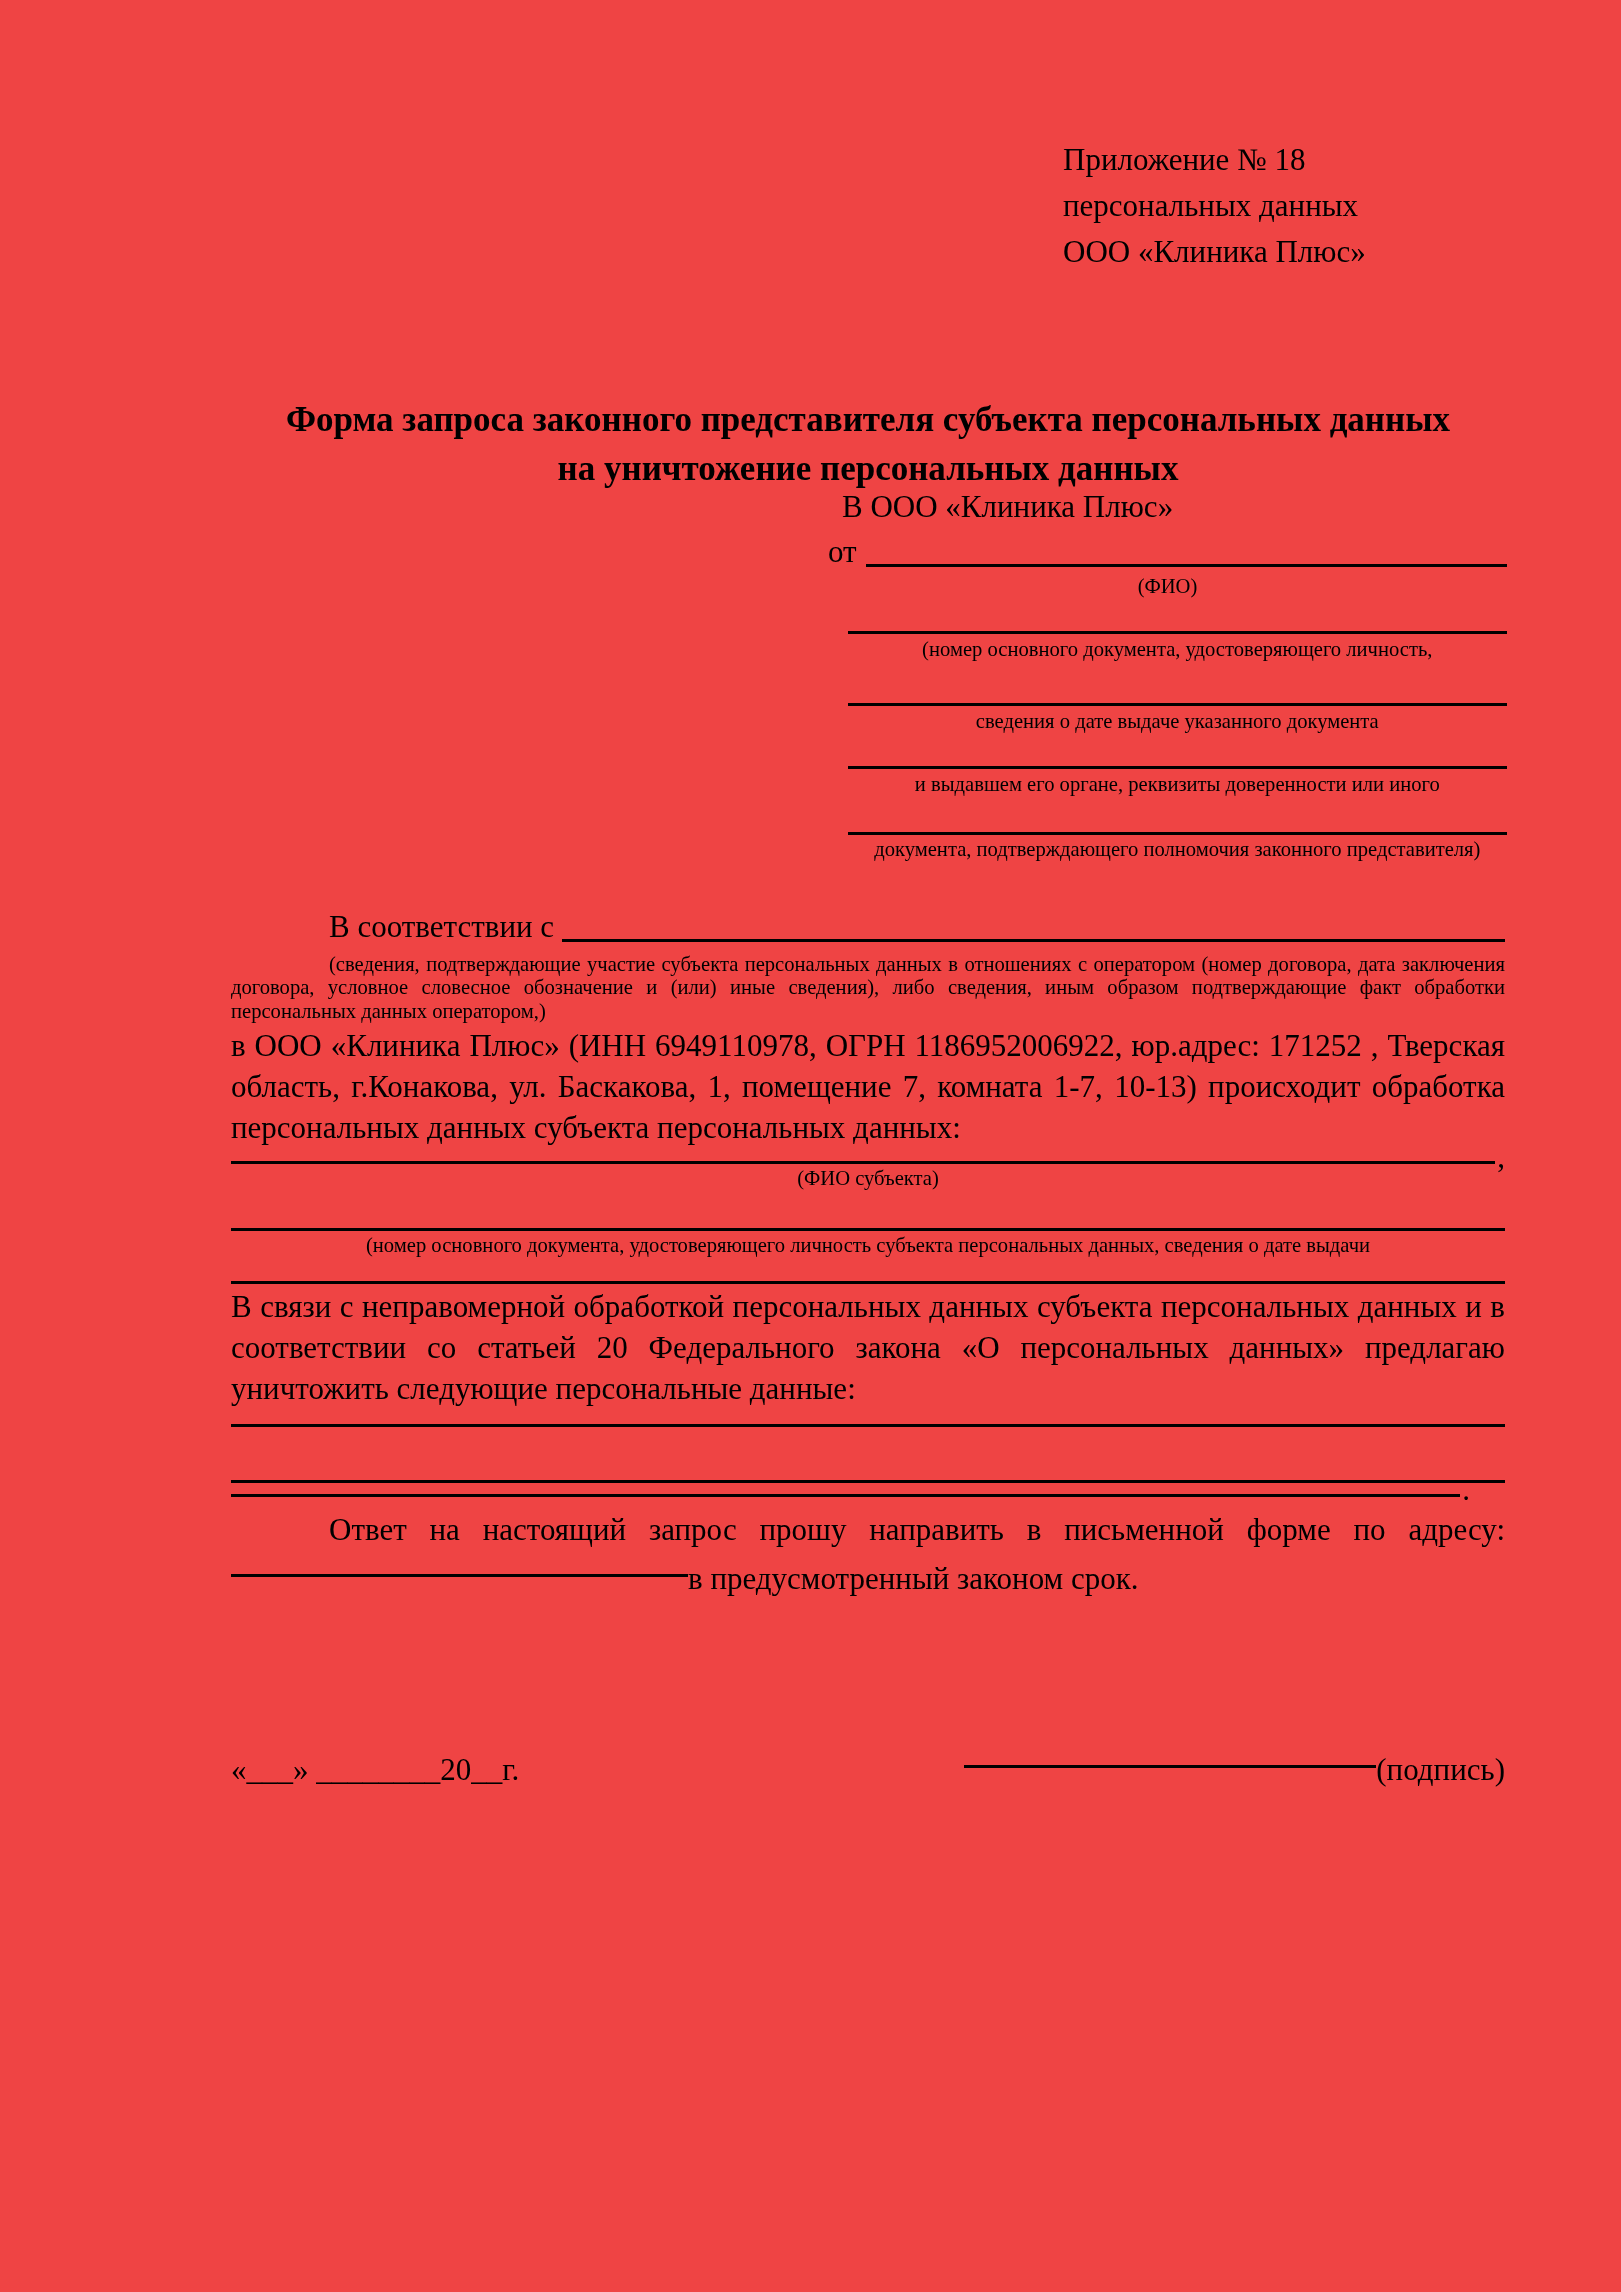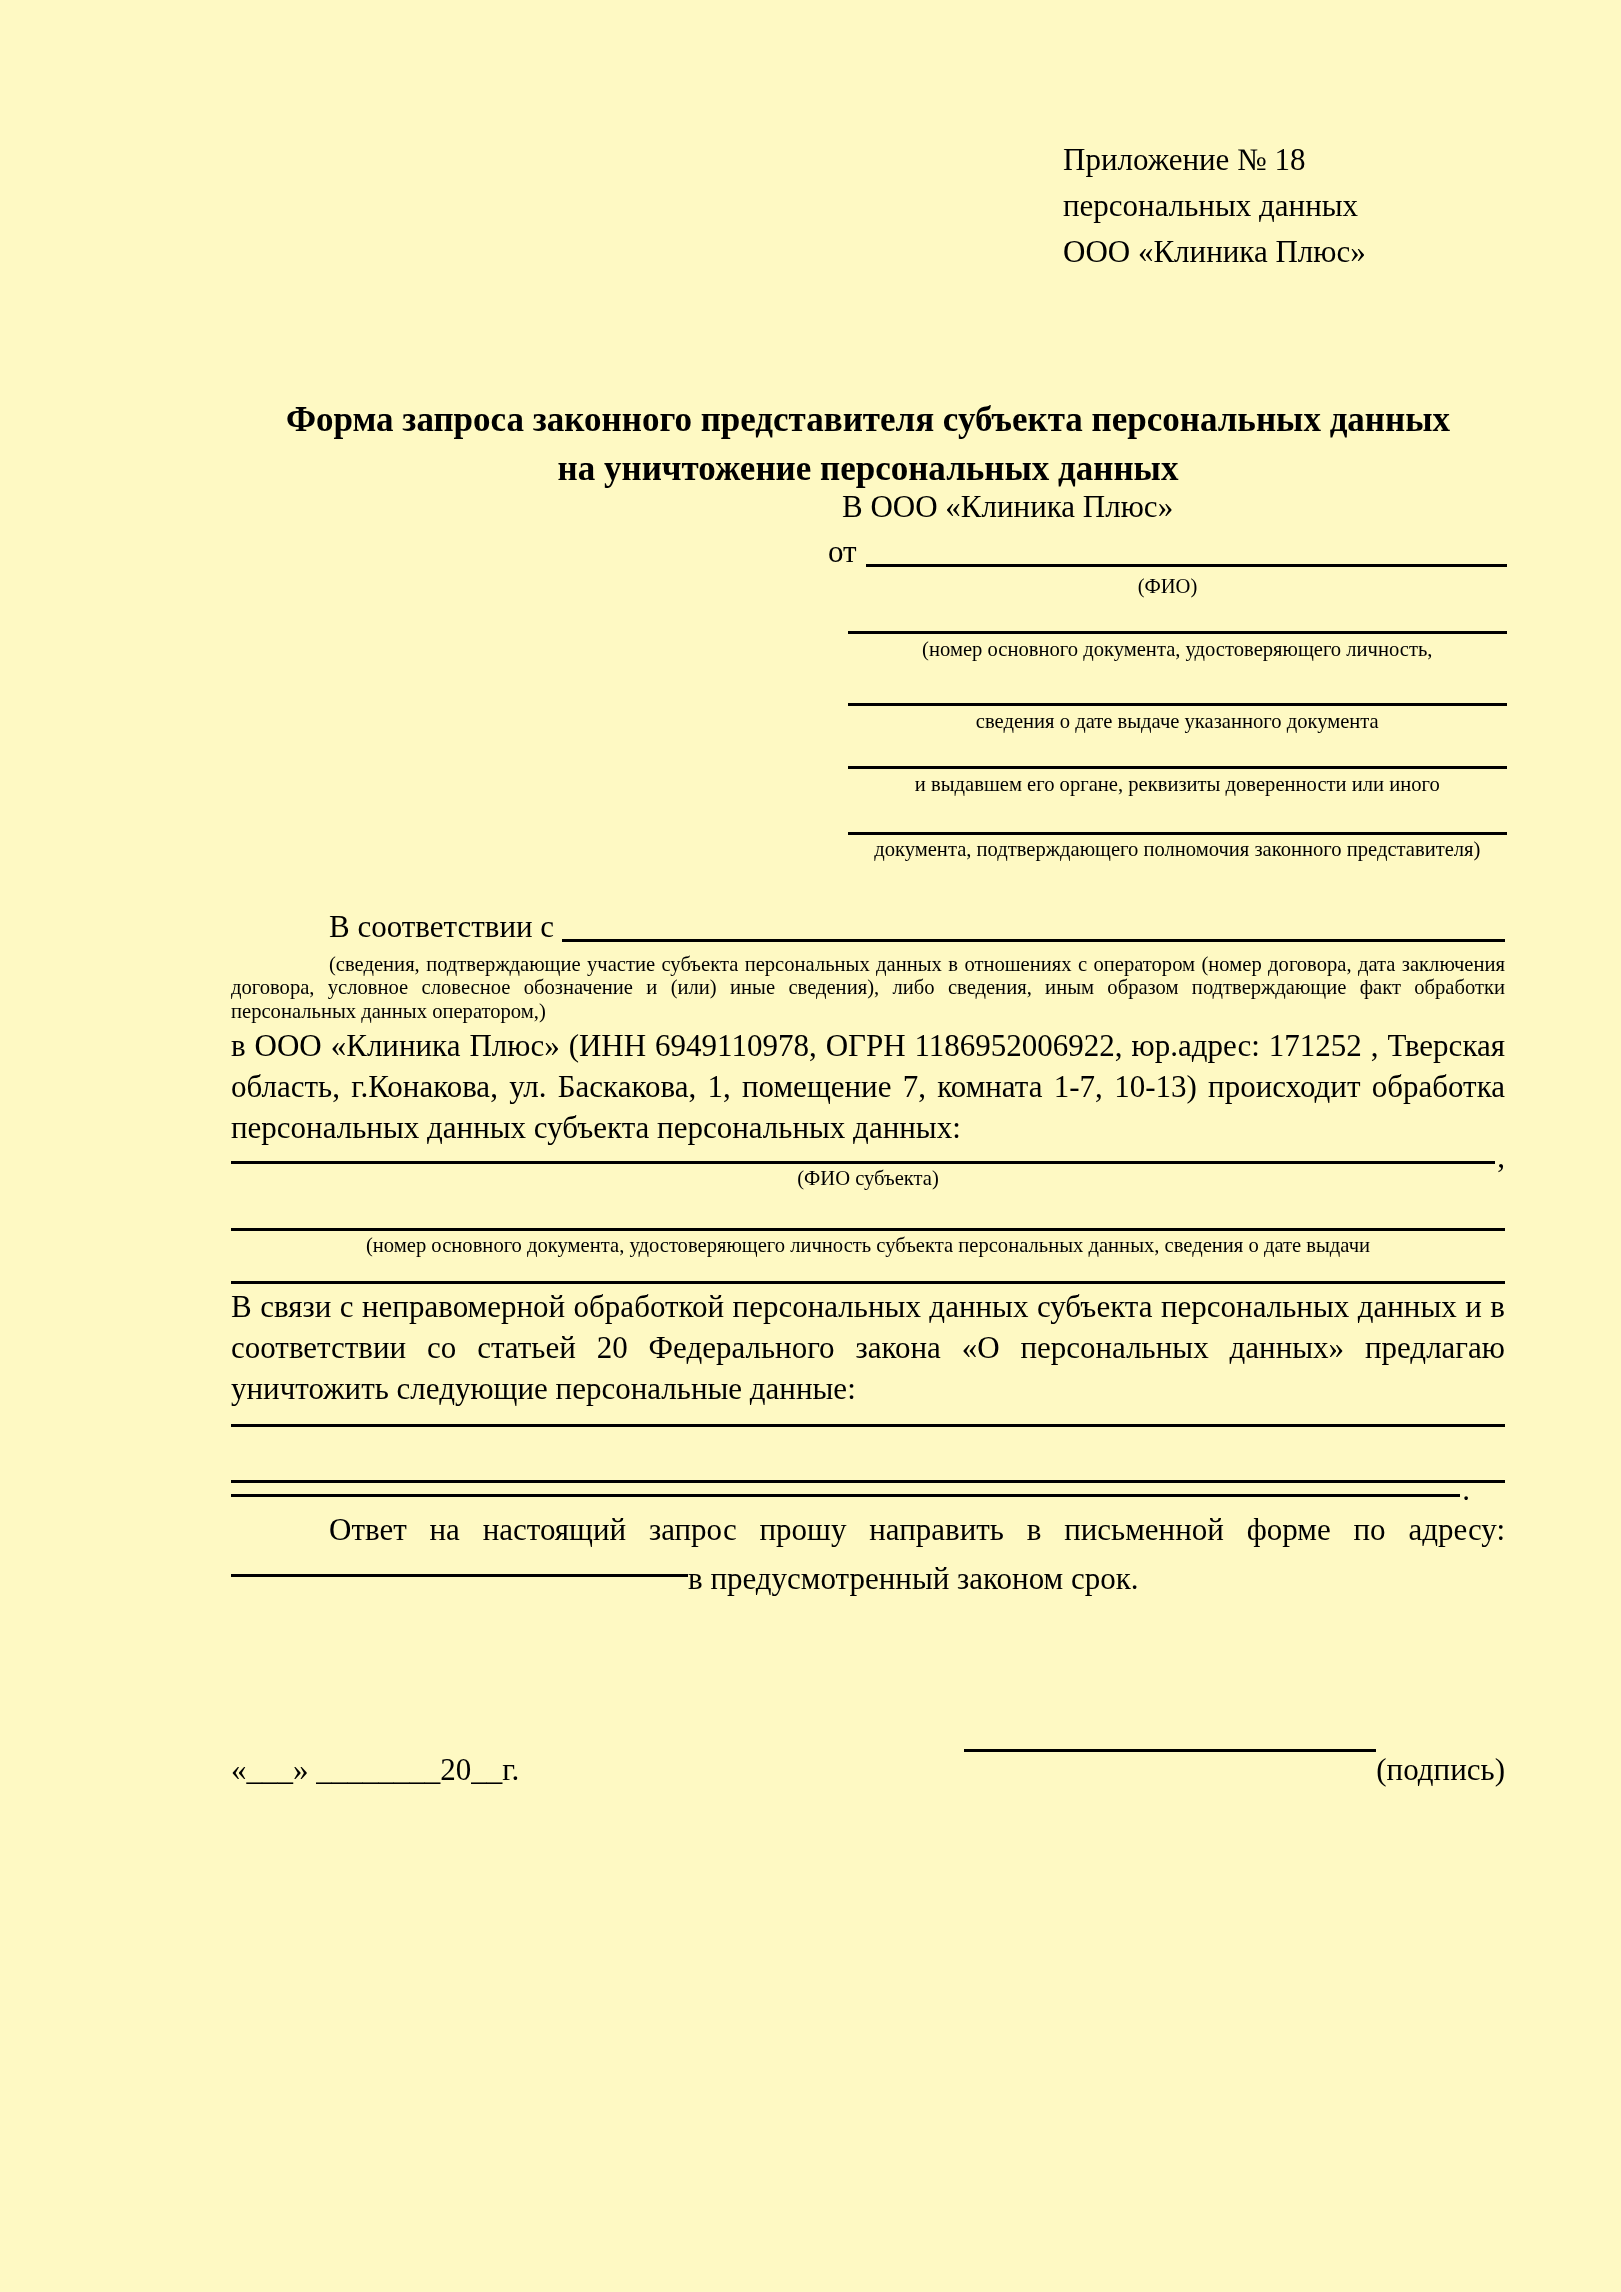--- a/index.html
+++ b/index.html
@@ -1,20 +1,20 @@
 <!DOCTYPE html>
 <html><head>
 <meta charset="utf-8">
 <style>
   html,body{margin:0;padding:0;background:#e8e8e8;}
   .page{
     position:relative;
     width:1621px;height:2293px;
     margin:0 auto;
-    background:#fef9c3;
+    background:#ef4444;
     color:#000000;
     font-family:"Liberation Serif","DejaVu Serif",serif;
     overflow:hidden;
   }
   
   .appendix{position:absolute;left:1063px;top:137px;font-size:31px;line-height:46px;}
   
   .title{position:absolute;left:231px;top:395px;width:1274px;text-align:center;font-weight:700;font-size:35px;line-height:49px;}
   
   .addressee{position:absolute;left:828px;top:486px;width:679px;font-size:31px;line-height:41px;}
@@ -48,21 +48,21 @@
   .s1{height:15.7px;}
   .s2{height:53px;}
   .reason-row{display:flex;align-items:flex-end;padding-left:98px;margin-top:11.8px;}
   .reason-row .lead{white-space:nowrap;padding-right:7.8px;}
   .dot-row{padding-right:35px;margin-top:0;}
   .answer-line{padding-left:98px;text-align:justify;text-align-last:justify;margin-top:11.8px;}
   .tail-row{display:flex;align-items:center;margin-top:8px;}
   .tail-row .inline-line{width:457px;border-bottom:3.9px solid #000;margin-bottom:4.9px;}
   
   .footer{position:absolute;left:231px;top:1749px;width:1274px;display:flex;justify-content:space-between;align-items:flex-end;font-size:31px;line-height:41px;}
-  .sig-group{display:flex;align-items:flex-start;}
+  .sig-group{display:flex;align-items:center;}
   .sig-line{width:412px;border-bottom:3.9px solid #000;margin-bottom:5.9px;}
 </style>
 </head>
 <body>
 
 <div class="page">
 
   <div class="appendix">
     <div>Приложение № 18</div>
     <div>персональных данных</div>

